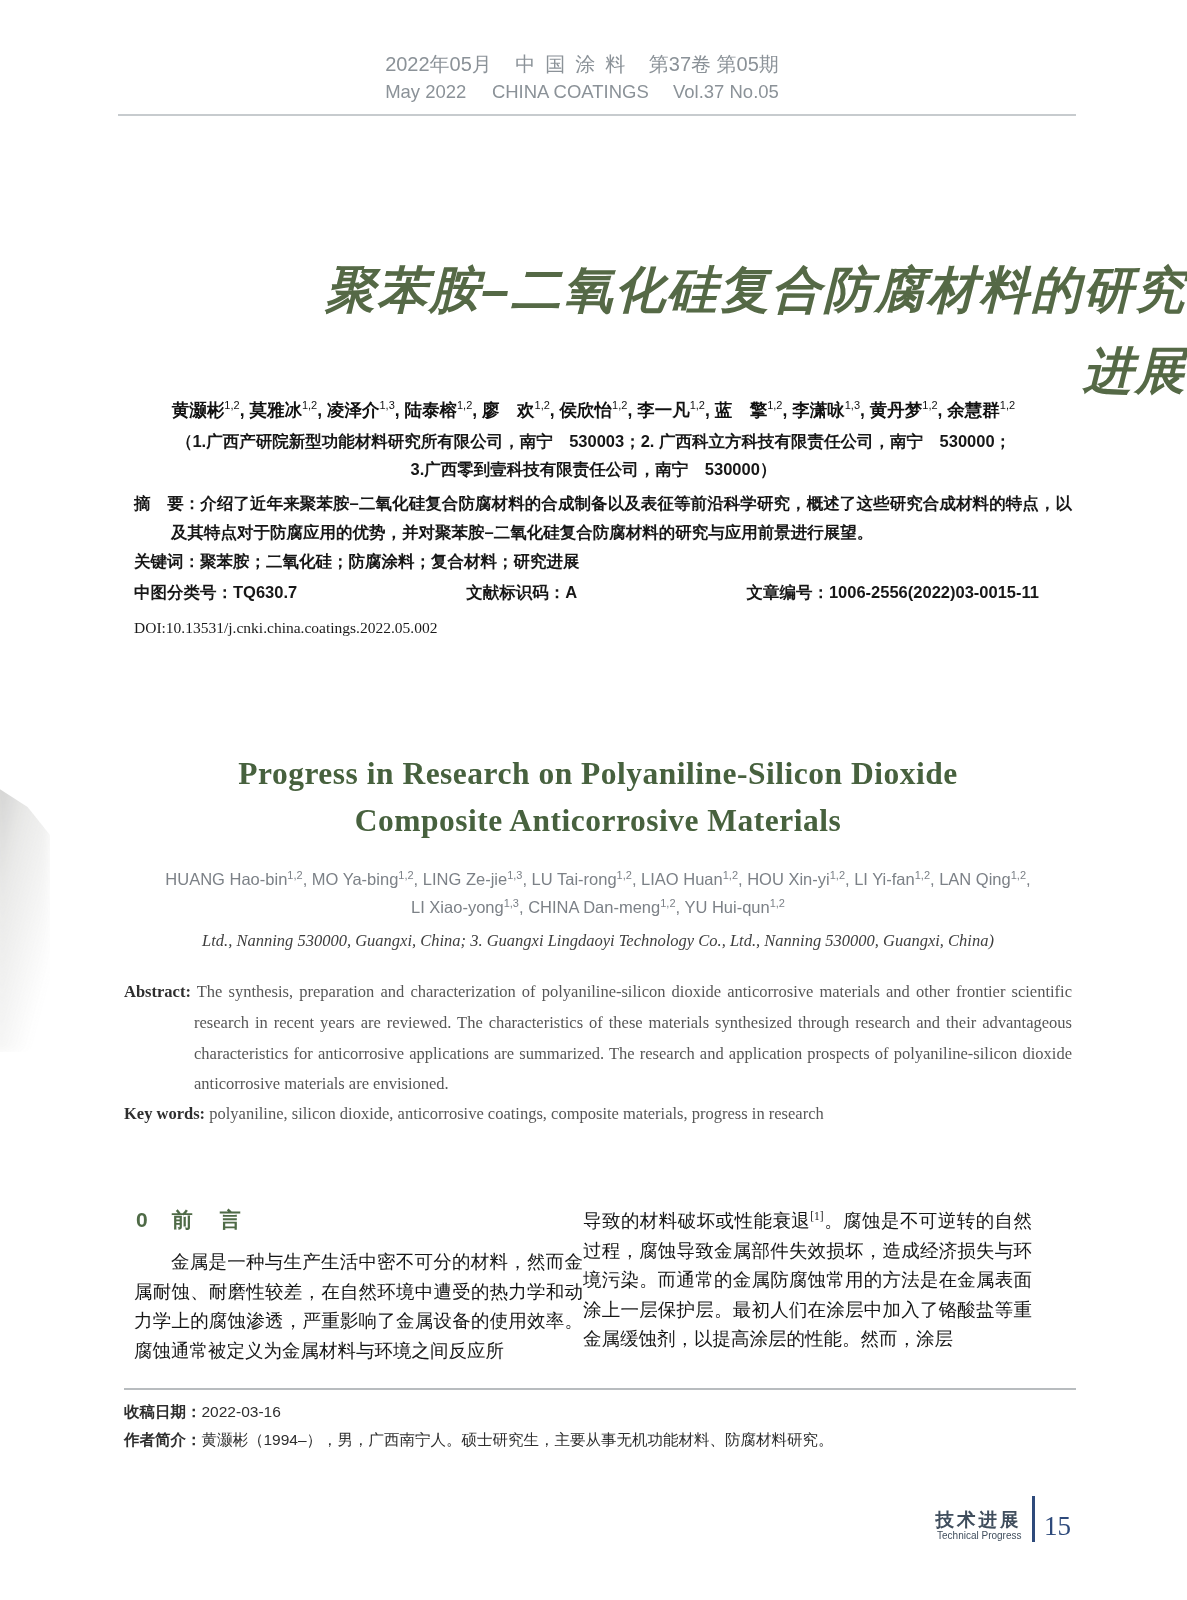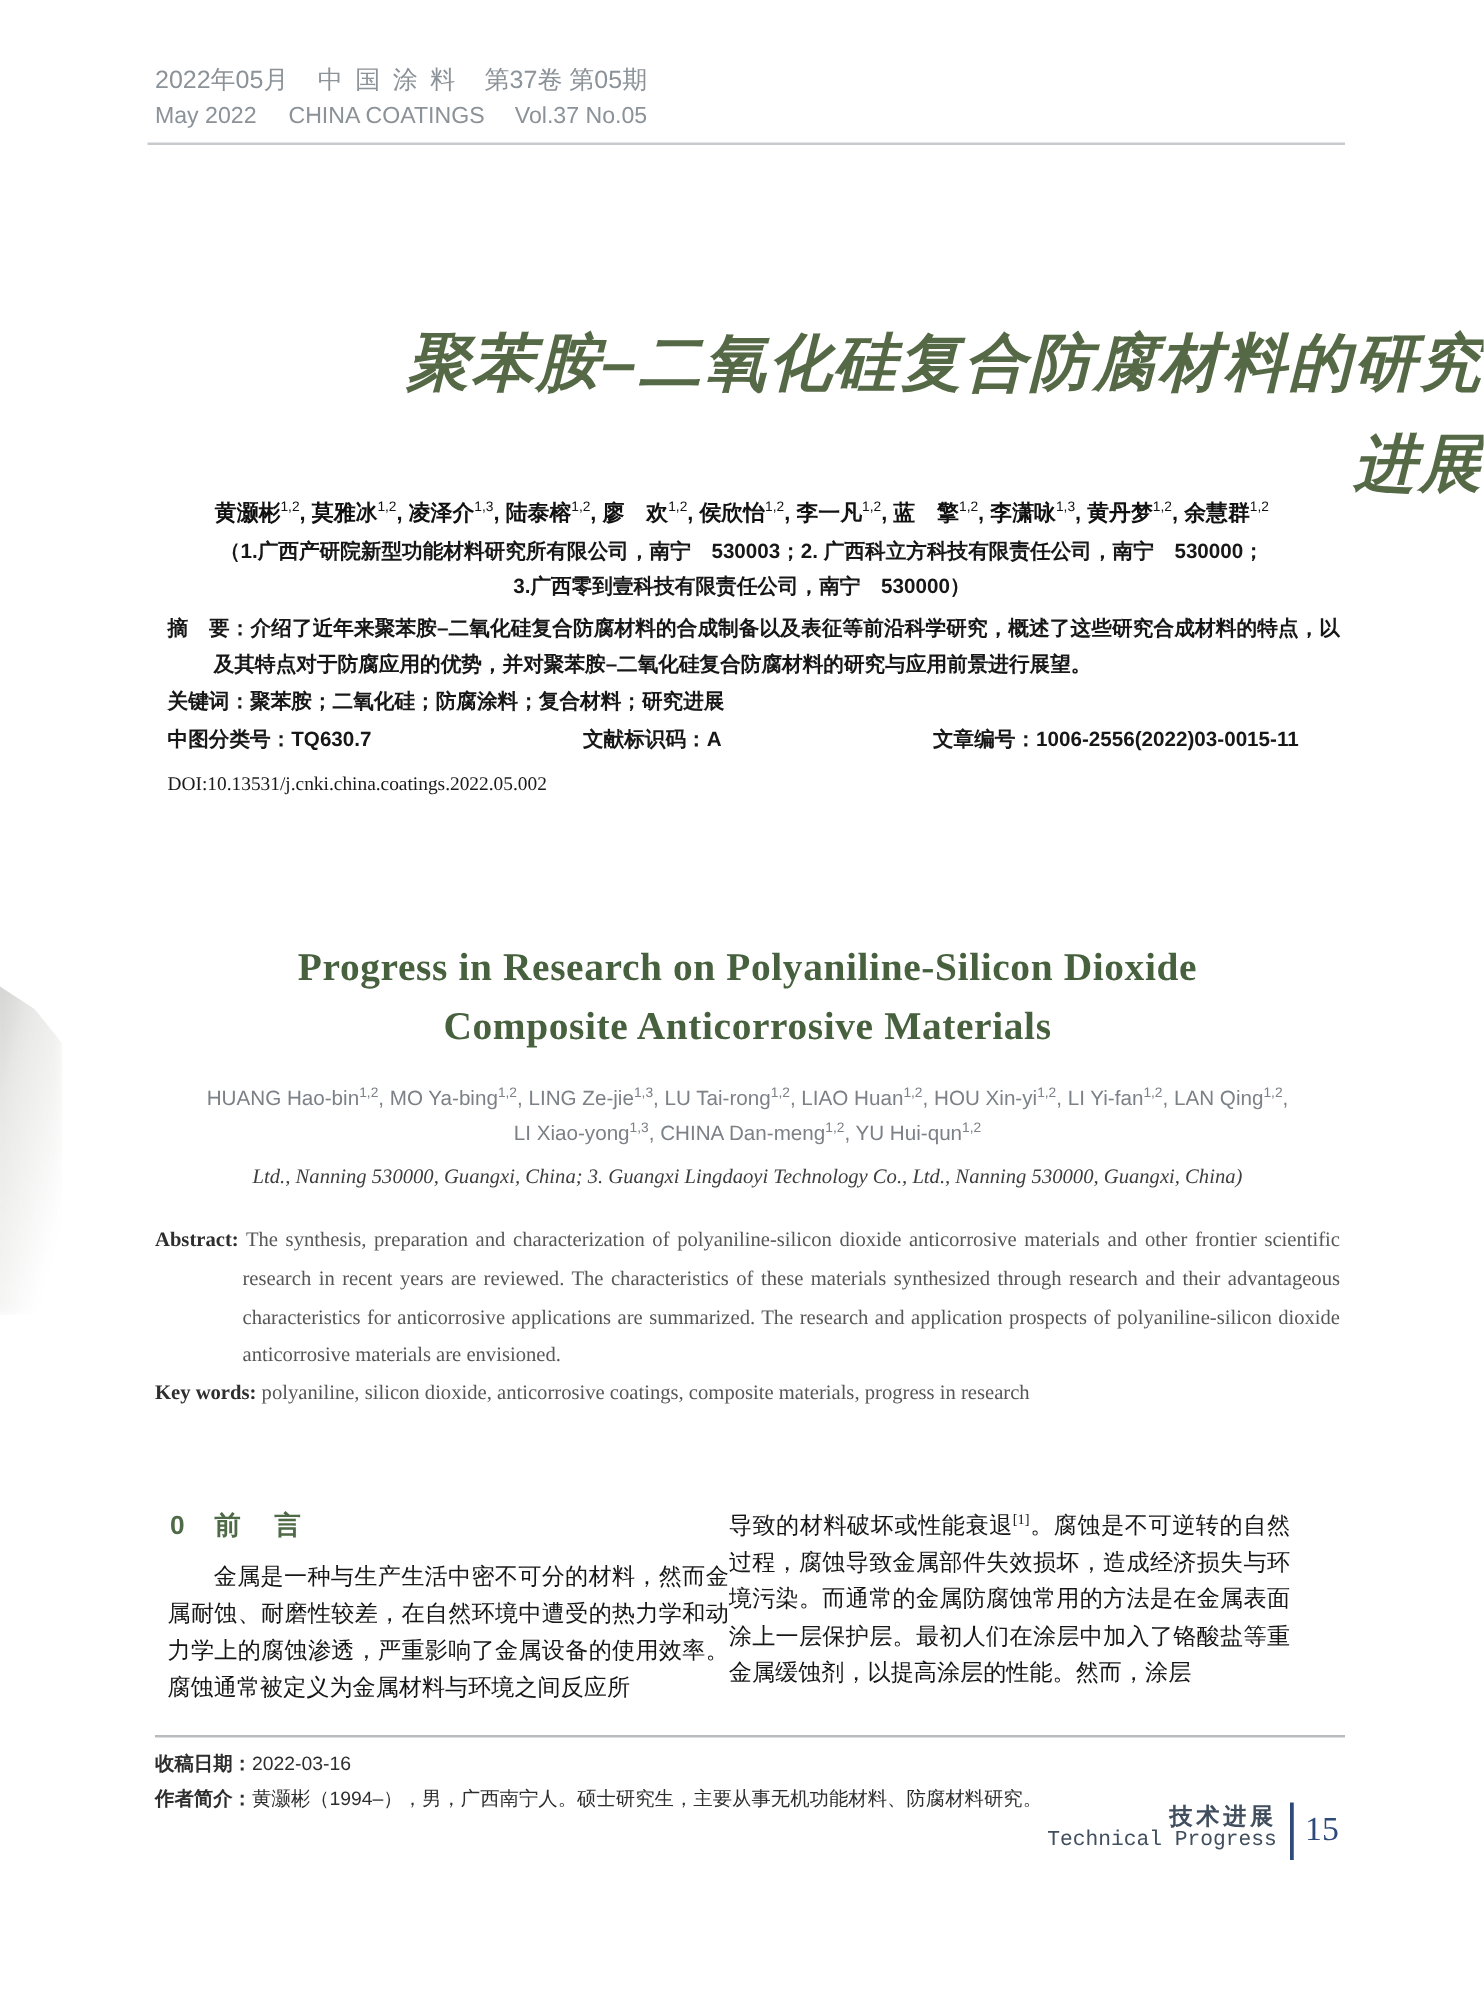--- a/index.html
+++ b/index.html
@@ -13,22 +13,22 @@
   
   .scan-shadow {
     position:absolute; left:-6px; top:742px; width:56px; height:310px;
     background:linear-gradient(105deg, rgba(120,120,116,.55) 0%, rgba(170,170,166,.35) 35%, rgba(255,255,255,0) 85%);
     clip-path:polygon(0 14%, 60% 21%, 100% 30%, 100% 96%, 55% 100%, 0 100%);
     filter:blur(4px); opacity:.75;
   }
 
   
   .header {
-    position:absolute; top:50px; left:124px; width:948px;
-    display:flex; justify-content:flex-start; align-items:flex-start;
+    position:absolute; top:50px; left:108px; width:948px;
+    display:flex; justify-content:center; align-items:flex-start;
     color:var(--header_gray); font-size:20px; line-height:1.45;
   }
   .header .en { font-size:18.5px; }
   .h-center { text-align:center; }
   .h-center .cn { letter-spacing:10px; padding-left:10px; }
   .h-right { text-align:right; }
   .header-rule { position:absolute; top:114px; left:118px; width:958px; border-top:2px solid #c7cbce; }
 
   
   .title-cn {
@@ -82,24 +82,24 @@
   .para { font-size:18.5px; line-height:29.5px; text-align:justify; color:#161616; font-family:"Liberation Serif", serif; }
   .para.indent { text-indent:2em; }
   .para sup { font-size:11.5px; }
 
   
   .footnotes { position:absolute; top:1388px; left:124px; width:952px; border-top:2px solid #b8bcbf; padding-top:8px; }
   .footnote { font-size:15.5px; line-height:1.82; color:#2e2e2e; }
   .footnote .lbl { font-weight:bold;text-align:center; }
 
   
-  .footer-badge { position:absolute; top:1442px; right:116px; display:flex; align-items:flex-start; }
+  .footer-badge { position:absolute; top:1496px; right:116px; display:flex; align-items:flex-end; }
   .fb-text { text-align:right; color:var(--footer_slate); }
   .fb-cn { font-size:18.5px; font-weight:bold; letter-spacing:3px; line-height:1.15; }
-  .fb-en { font-family:Liberation Mono, monospace; font-size:17px; line-height:1.2; }
+  .fb-en { font-family:Liberation Sans, sans-serif; font-size:10px; line-height:1.2; }
   .fb-bar { width:3.5px; height:46px; background:var(--footer_blue); margin:0 9px 0 10px; }
   .fb-num { font-family:"Liberation Serif", serif; font-size:27px; color:var(--footer_blue); padding-top:6px; }
 </style>
 </head>
 <body>
 
 <div class="page">
 
   <div class="scan-shadow"></div>
 

